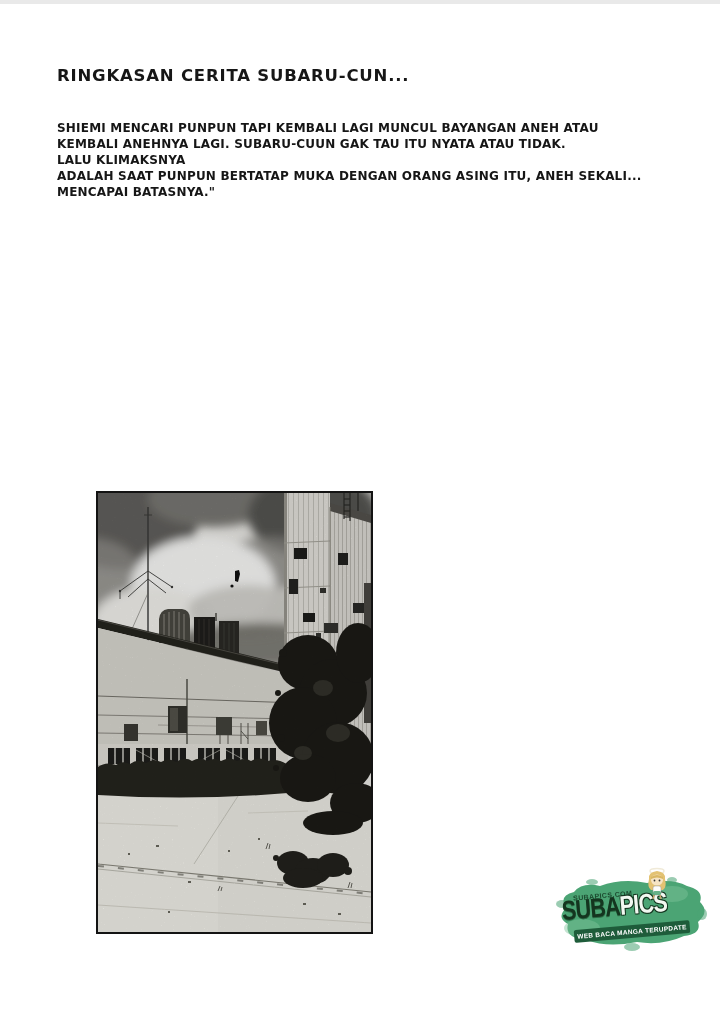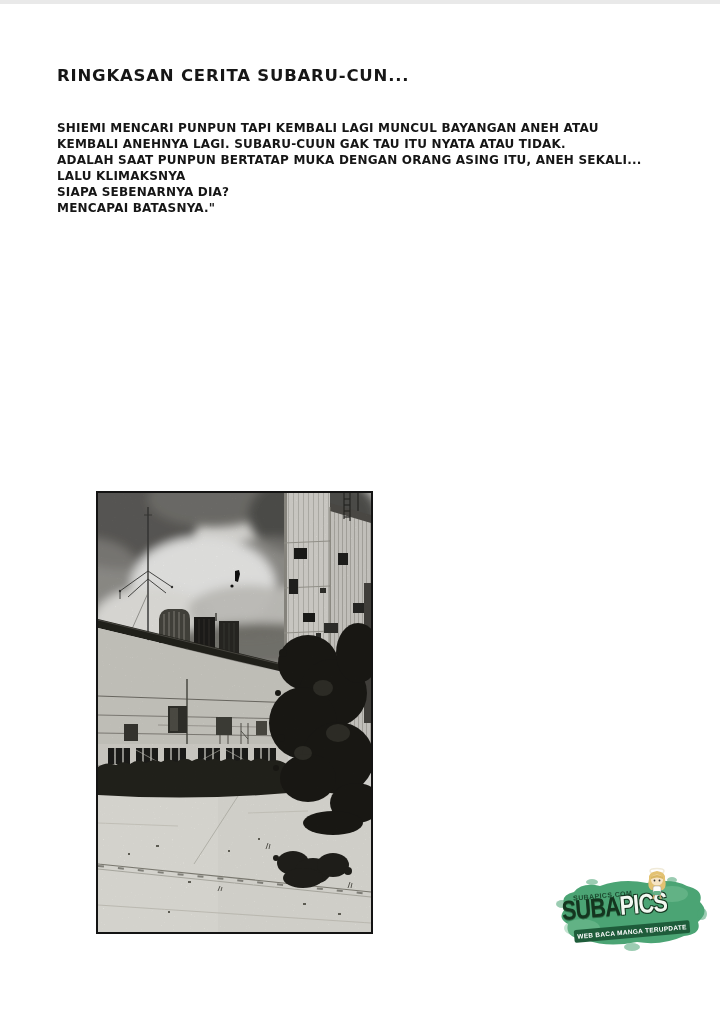--- a/index.html
+++ b/index.html
@@ -58,23 +58,22 @@
 </head>
 <body>
 
 <div class="page">
 
   <div class="page-title">RINGKASAN CERITA SUBARU-CUN...</div>
 
   <div class="summary">
     <div>SHIEMI MENCARI PUNPUN TAPI KEMBALI LAGI MUNCUL BAYANGAN ANEH ATAU</div>
     <div>KEMBALI ANEHNYA LAGI. SUBARU-CUUN GAK TAU ITU NYATA ATAU TIDAK.</div>
+    <div>LALU KLIMAKSNYA</div>
     <div>ADALAH SAAT PUNPUN BERTATAP MUKA DENGAN ORANG ASING ITU, ANEH SEKALI...</div>
-    <div>LALU KLIMAKSNYA</div>
-    <div>SIAPA SEBENARNYA DIA?</div>
     <div>MENCAPAI BATASNYA."</div>
   </div>
 
   <div class="panel">
     <svg viewBox="0 0 273 439" preserveAspectRatio="none">
       <defs>
         <filter id="grain" x="0" y="0" width="100%" height="100%">
           <feTurbulence type="fractalNoise" baseFrequency="0.9" numOctaves="2" stitchTiles="stitch"></feTurbulence>
           <feColorMatrix type="matrix" values="0 0 0 0 0  0 0 0 0 0  0 0 0 0 0  0.9 0.9 0.9 0 0"></feColorMatrix>
         </filter>

